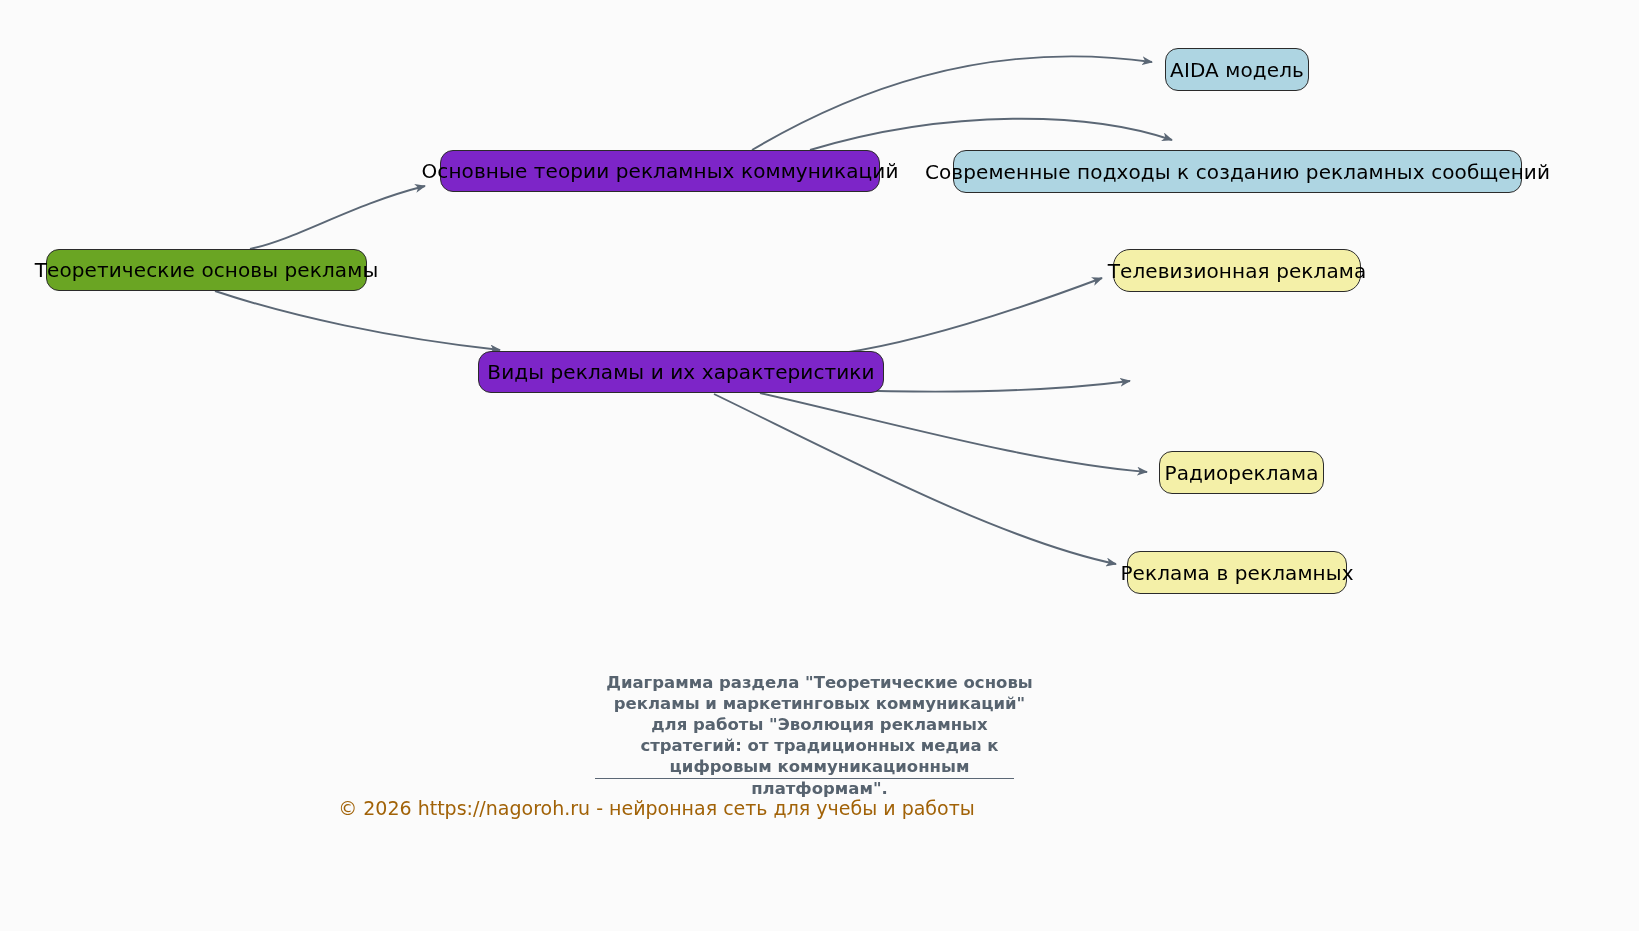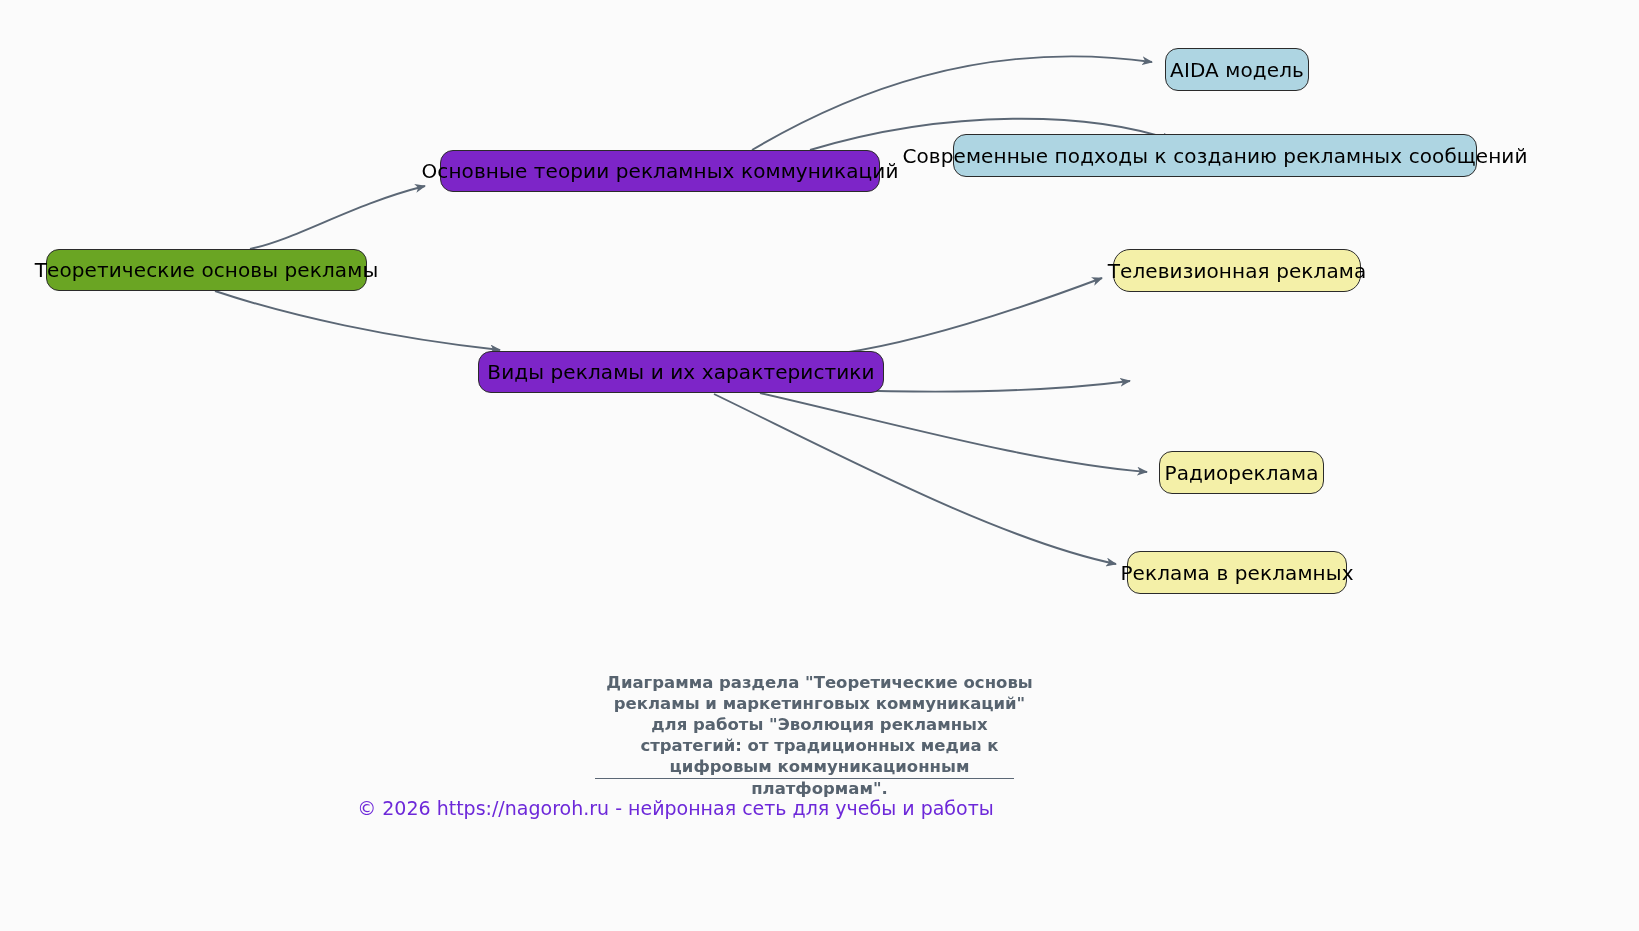--- a/index.html
+++ b/index.html
@@ -71,23 +71,22 @@
     width: 419px;
     height: 0;
     border-top: 1.4px solid #5b6775;
   }
   .footer {
     position: absolute;
     left: 0;
     top: 797px;
     width: 1313px;
     text-align: center;
-    color: #6d28d9;
+    color: #a16207;
     font-size: 19px;
-    margin-left: 19px;
   }
 </style>
 </head>
 <body>
 
 <div id="canvas">
 
   <svg class="edges" width="1639" height="931" viewBox="0 0 1639 931">
     <defs>
       <marker id="arrow" markerWidth="11" markerHeight="9" refX="10" refY="4.5" orient="auto" markerUnits="userSpaceOnUse">
@@ -103,21 +102,21 @@
       <path d="M 843,390 C 960,394 1060,390 1130,381"></path>
       <path d="M 760,393 C 900,425 1030,462 1147,472"></path>
       <path d="M 714,394 C 840,455 1000,540 1116,564"></path>
     </g>
   </svg>
 
   <div class="node node-root" style="left:46px;top:249px;width:321px;height:42px;">Теоретические основы рекламы</div>
   <div class="node node-branch" style="left:440px;top:150px;width:440px;height:42px;">Основные теории рекламных коммуникаций</div>
   <div class="node node-branch" style="left:478px;top:351px;width:406px;height:42px;">Виды рекламы и их характеристики</div>
   <div class="node node-blue" style="left:1165px;top:48px;width:144px;height:43px;">AIDA модель</div>
-  <div class="node node-blue" style="left:953px;top:134px;width:524px;height:43px;">Современные подходы к созданию рекламных сообщений</div>
+  <div class="node node-blue" style="left:953px;top:150px;width:569px;height:43px;">Современные подходы к созданию рекламных сообщений</div>
   <div class="node node-yellow" style="left:1113px;top:249px;width:248px;height:43px;border-radius:17px;">Телевизионная реклама</div>
   <div class="node node-yellow" style="left:1159px;top:451px;width:165px;height:43px;">Радиореклама</div>
   <div class="node node-yellow" style="left:1127px;top:551px;width:220px;height:43px;">Реклама в рекламных</div>
 
   <div class="caption">
     <span class="caption-inner">Диаграмма раздела "Теоретические основы рекламы и маркетинговых коммуникаций" для работы "Эволюция рекламных стратегий: от традиционных медиа к цифровым коммуникационным платформам".</span>
   </div>
 
   <div class="divider"></div>
 

